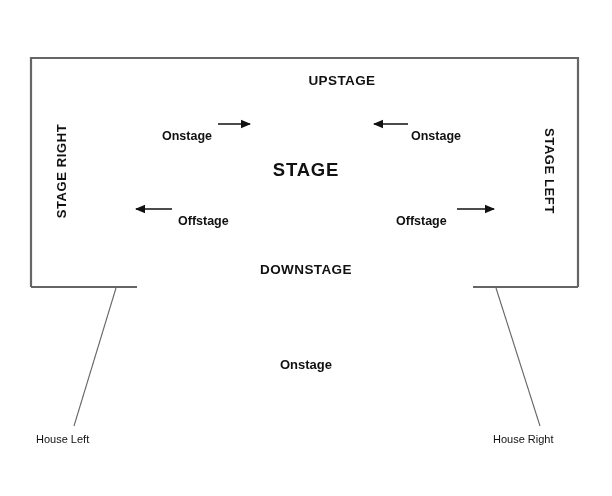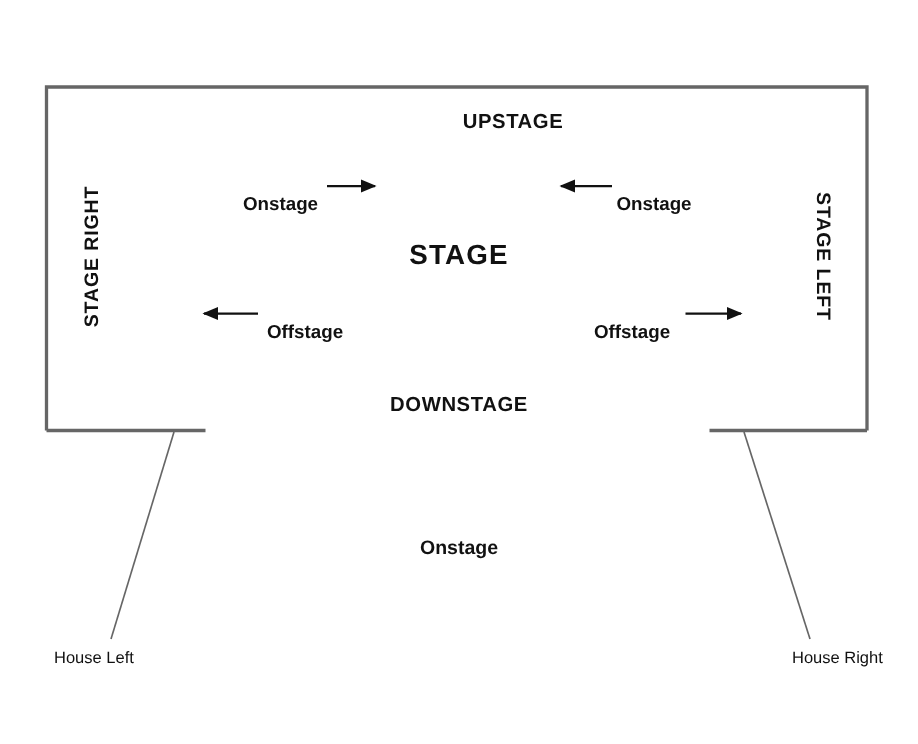--- a/index.html
+++ b/index.html
@@ -108,21 +108,21 @@
     font-size: 13px;
     font-weight: 700;
   }
 
   .house-label {
     font-size: 11px;
     font-weight: 400;
   }
 
   #label-house-left  { left: 36px;  top: 434px; }
-  #label-house-right { left: 528px; top: 434px; }
+  #label-house-right { left: 493px; top: 434px; }
 </style>
 </head>
 <body>
 
 <div id="diagram-root">
 
   <svg id="stage-svg" viewBox="0 0 612 496">
 
     <path d="M 31 287 L 31 58 L 578 58 L 578 287" fill="none" stroke="#666666" stroke-width="2.2"></path>
 

